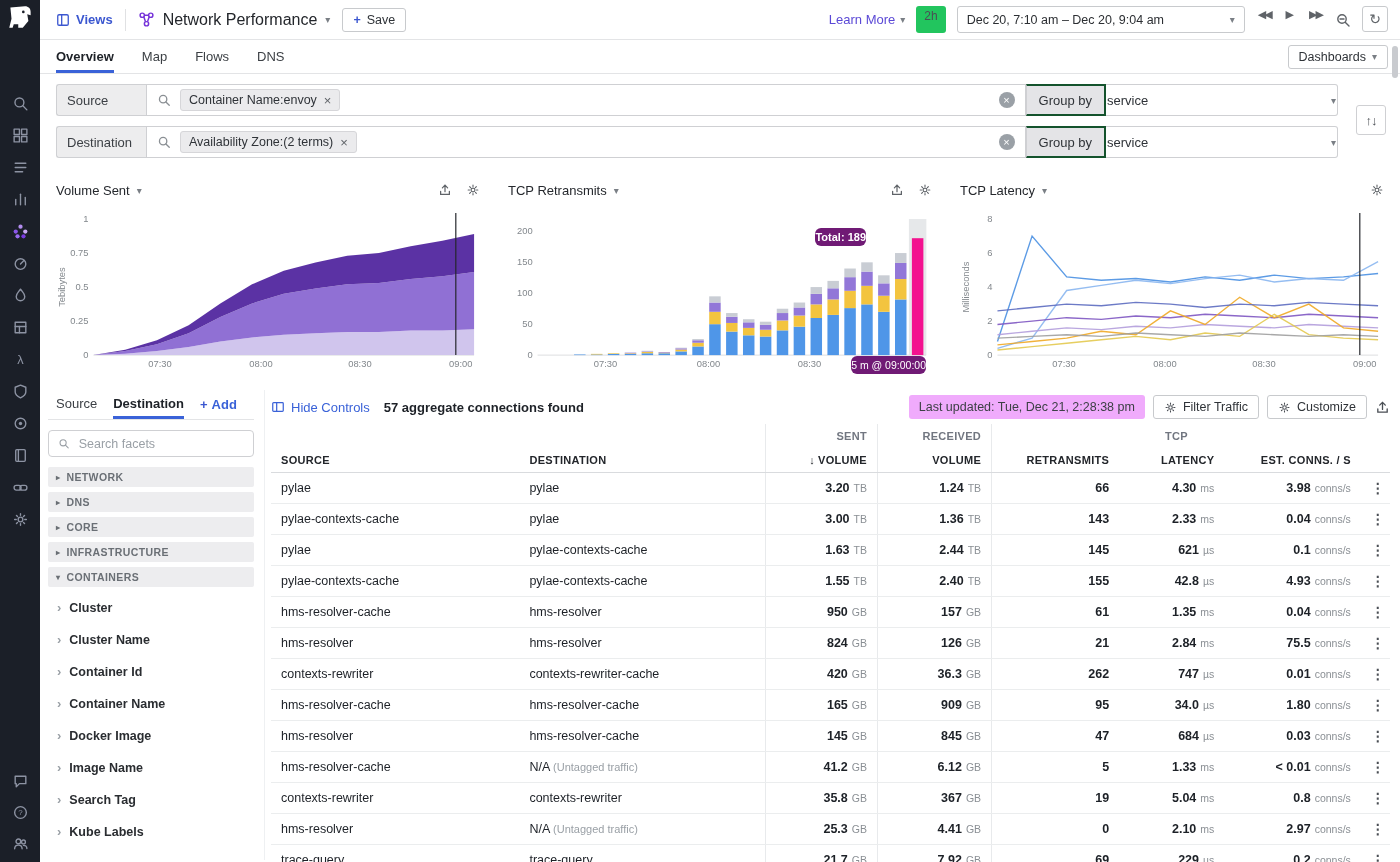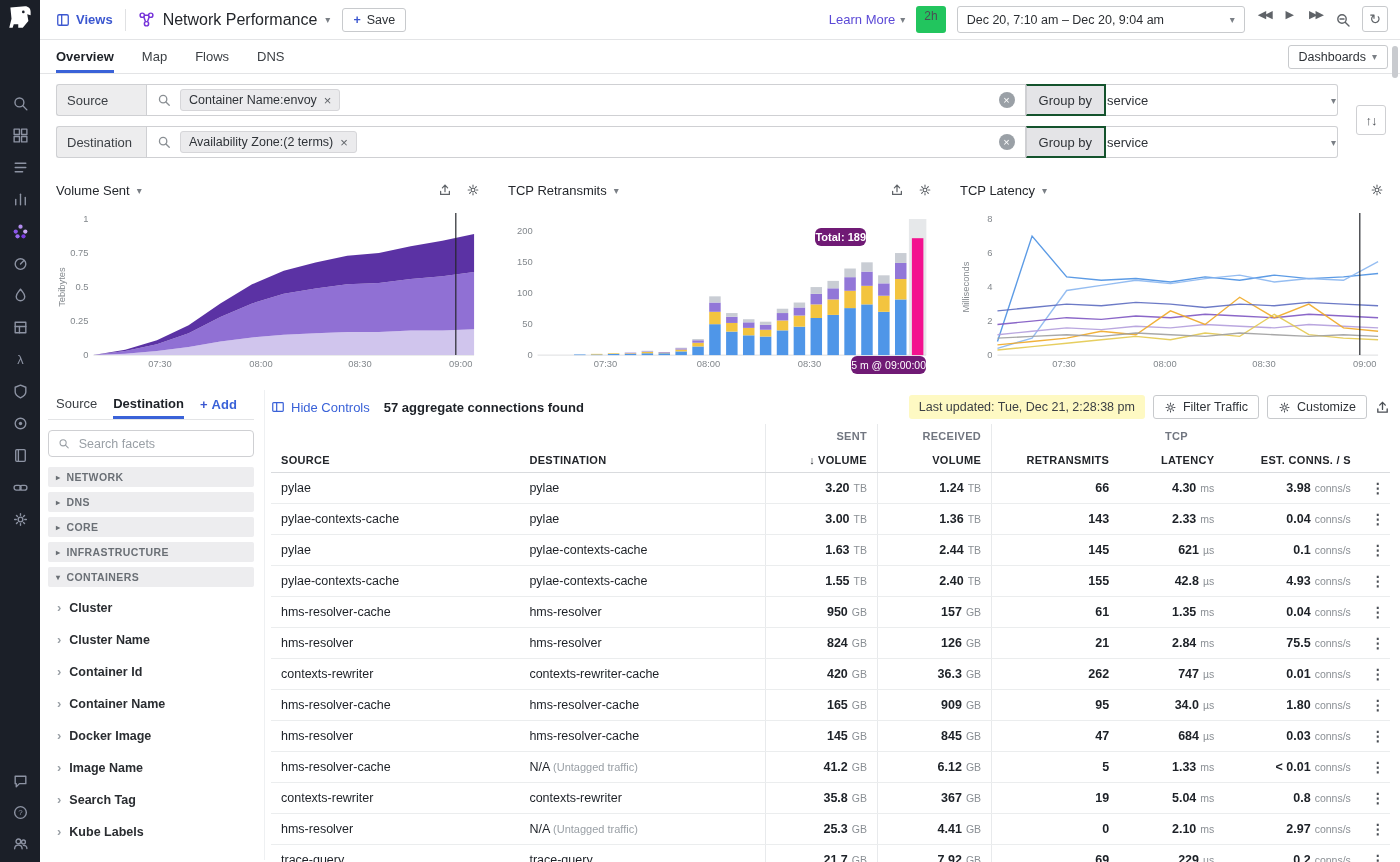--- a/index.html
+++ b/index.html
@@ -101,21 +101,21 @@
   .fgroup .chev { font-size:8px; color:#6a6f75; }
   .fitem { display:flex; align-items:center; gap:8px; padding:9px 0 9px 9px; font-size:12.5px;
     font-weight:700; color:#2a2d31; cursor:pointer; }
   .fitem .chev { color:#9aa0a6; font-size:13px; line-height:0; }
 
   .results { flex:1; min-width:0; padding:0 10px 0 6px; border-left:1px solid #eef0f2; }
   .controls { display:flex; align-items:center; height:34px; gap:14px; }
   .hidectl { color:#3a62d8; font-size:13px; display:flex; gap:6px; align-items:center; cursor:pointer; }
   .rescount { font-size:13px; font-weight:700; color:#1d2127; }
   .controls .right { margin-left:auto; display:flex; align-items:center; gap:8px; }
-  .lastupd { background:#fef9c3; border-radius:3px; padding:5px 10px; font-size:12.5px; color:#3c4045; }
+  .lastupd { background:#f0abfc; border-radius:3px; padding:5px 10px; font-size:12.5px; color:#3c4045; }
 
   
   table.conn { width:100%; border-collapse:collapse; font-size:12.5px; table-layout:fixed; }
   .conn col.c1{width:22.2%} .conn col.c2{width:22%} .conn col.c3{width:10%} .conn col.c4{width:10.2%}
   .conn col.c5{width:11.4%} .conn col.c6{width:9.4%} .conn col.c7{width:12.2%} .conn col.c8{width:2.6%}
   .conn th, .conn td { padding:7px 10px; }
   tr.grouphead td { font-size:11px; font-weight:600; color:#717680; letter-spacing:.3px; padding:6px 10px; }
   tr.grouphead td.bl, tr.colhead th.bl, tbody td.bl { border-left:1px solid #e8eaec; }
   tr.colhead th { font-size:11px; font-weight:700; color:#23262b; letter-spacing:.3px; text-align:left;
     border-bottom:1px solid #d9dbde; padding:6px 10px; }

